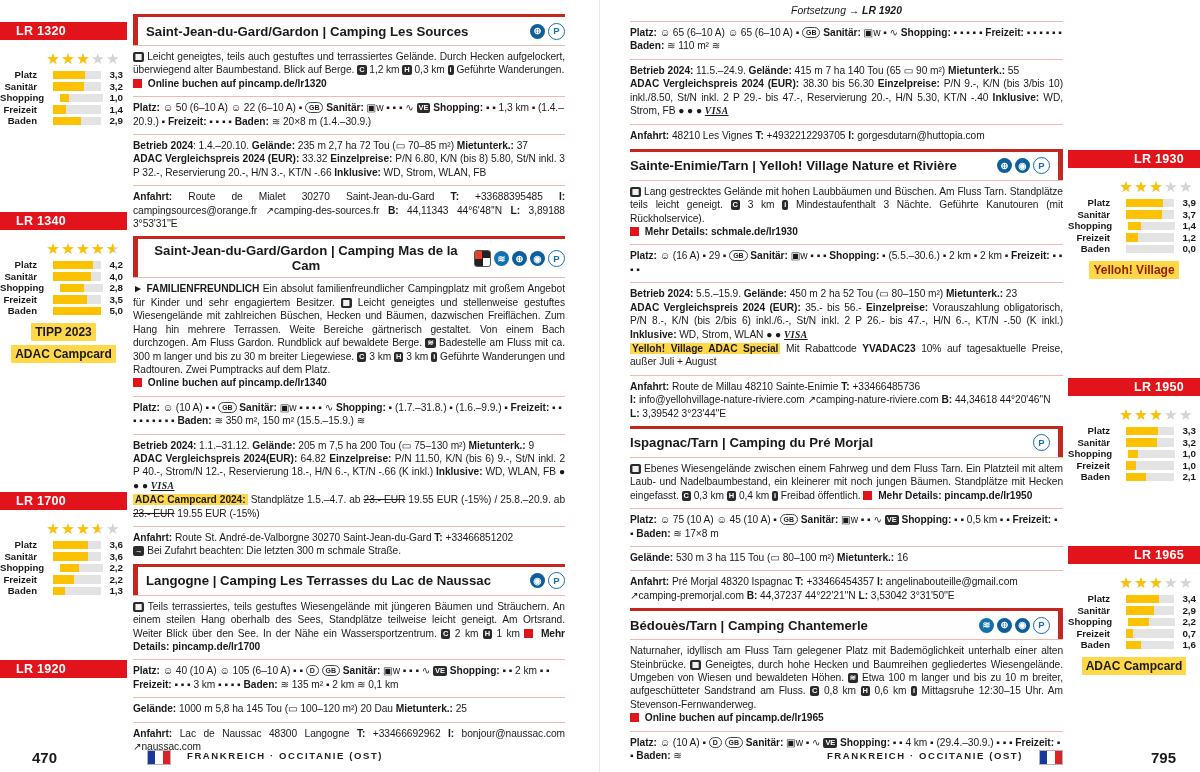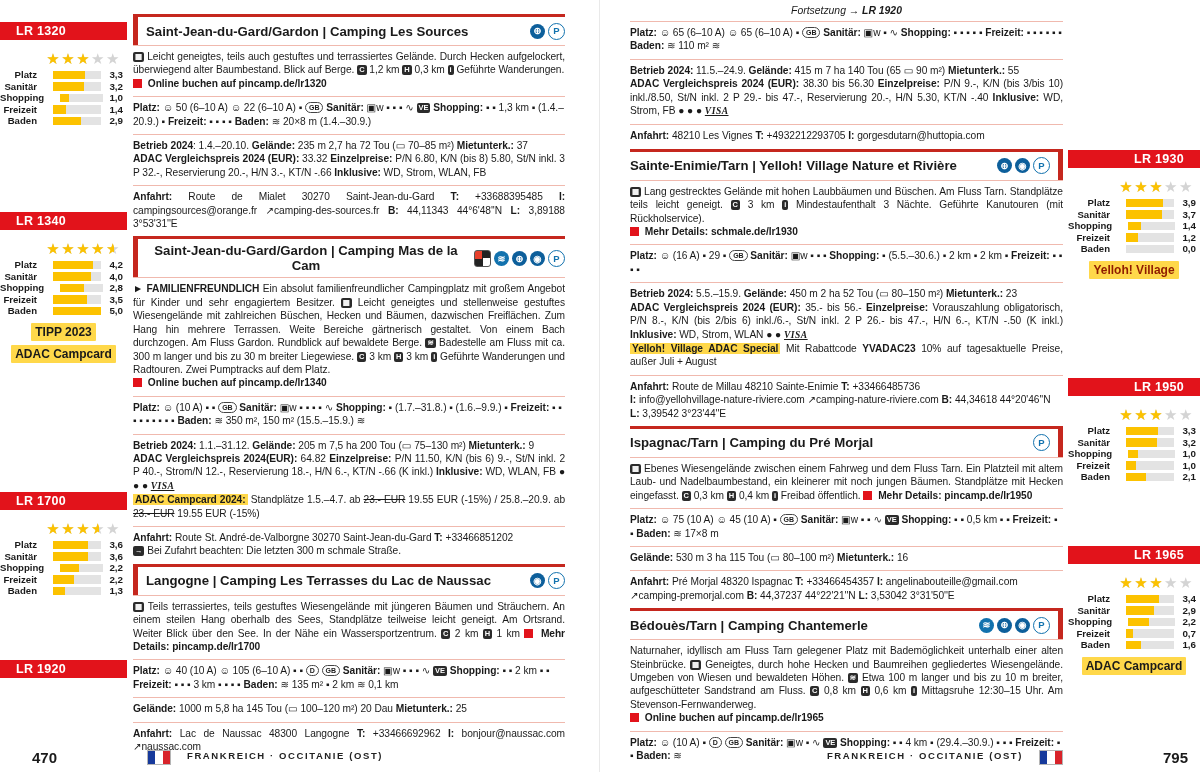--- a/index.html
+++ b/index.html
@@ -25,21 +25,21 @@
   .stars .fill{position:absolute;left:0;top:0;overflow:hidden;color:#fcc200;white-space:nowrap;}
   .rrow{display:flex;align-items:center;height:11.5px;padding-right:4px;}
   .rlabel{flex:1;text-align:right;font-size:9.6px;font-weight:bold;padding-right:16px;}
   .rbar{width:48px;height:8.5px;background:#e3e3e3;position:relative;}
   .rbar .rfill{position:absolute;left:0;top:0;bottom:0;background:#fcc200;}
   .rval{width:22px;text-align:right;font-size:9.8px;font-weight:bold;}
   .brow{display:flex;justify-content:center;gap:4px;padding:6px 2px 0 2px;flex-wrap:wrap;}
   .badge{background:#ffd84a;font-size:12px;font-weight:bold;padding:2px 4px;border-radius:1px;white-space:nowrap;}
   .pagenum{position:absolute;bottom:6px;font-size:15px;font-weight:bold;}
   .rail-left .pagenum{left:32px;}
-  .rail-right .pagenum{right:12px;}
+  .rail-right .pagenum{right:24px;}
 
   
   .col{position:absolute;top:0;height:772px;overflow:hidden;}
   .col-left{left:133px;width:432px;padding-top:14px;}
   .col-right{left:630px;width:433px;padding-top:3px;}
 
   .entry{border-top:3px solid #c5271e;}
   .entry.nohead{border-top:none;}
   .ehead{display:flex;align-items:center;padding:4px 0 4px 8px;border-left:5px solid #c5271e;min-height:20px;text-align:center;}
   .col-right .ehead{border-left:none;border-right:5px solid #c5271e;padding:4px 8px 4px 0;}

